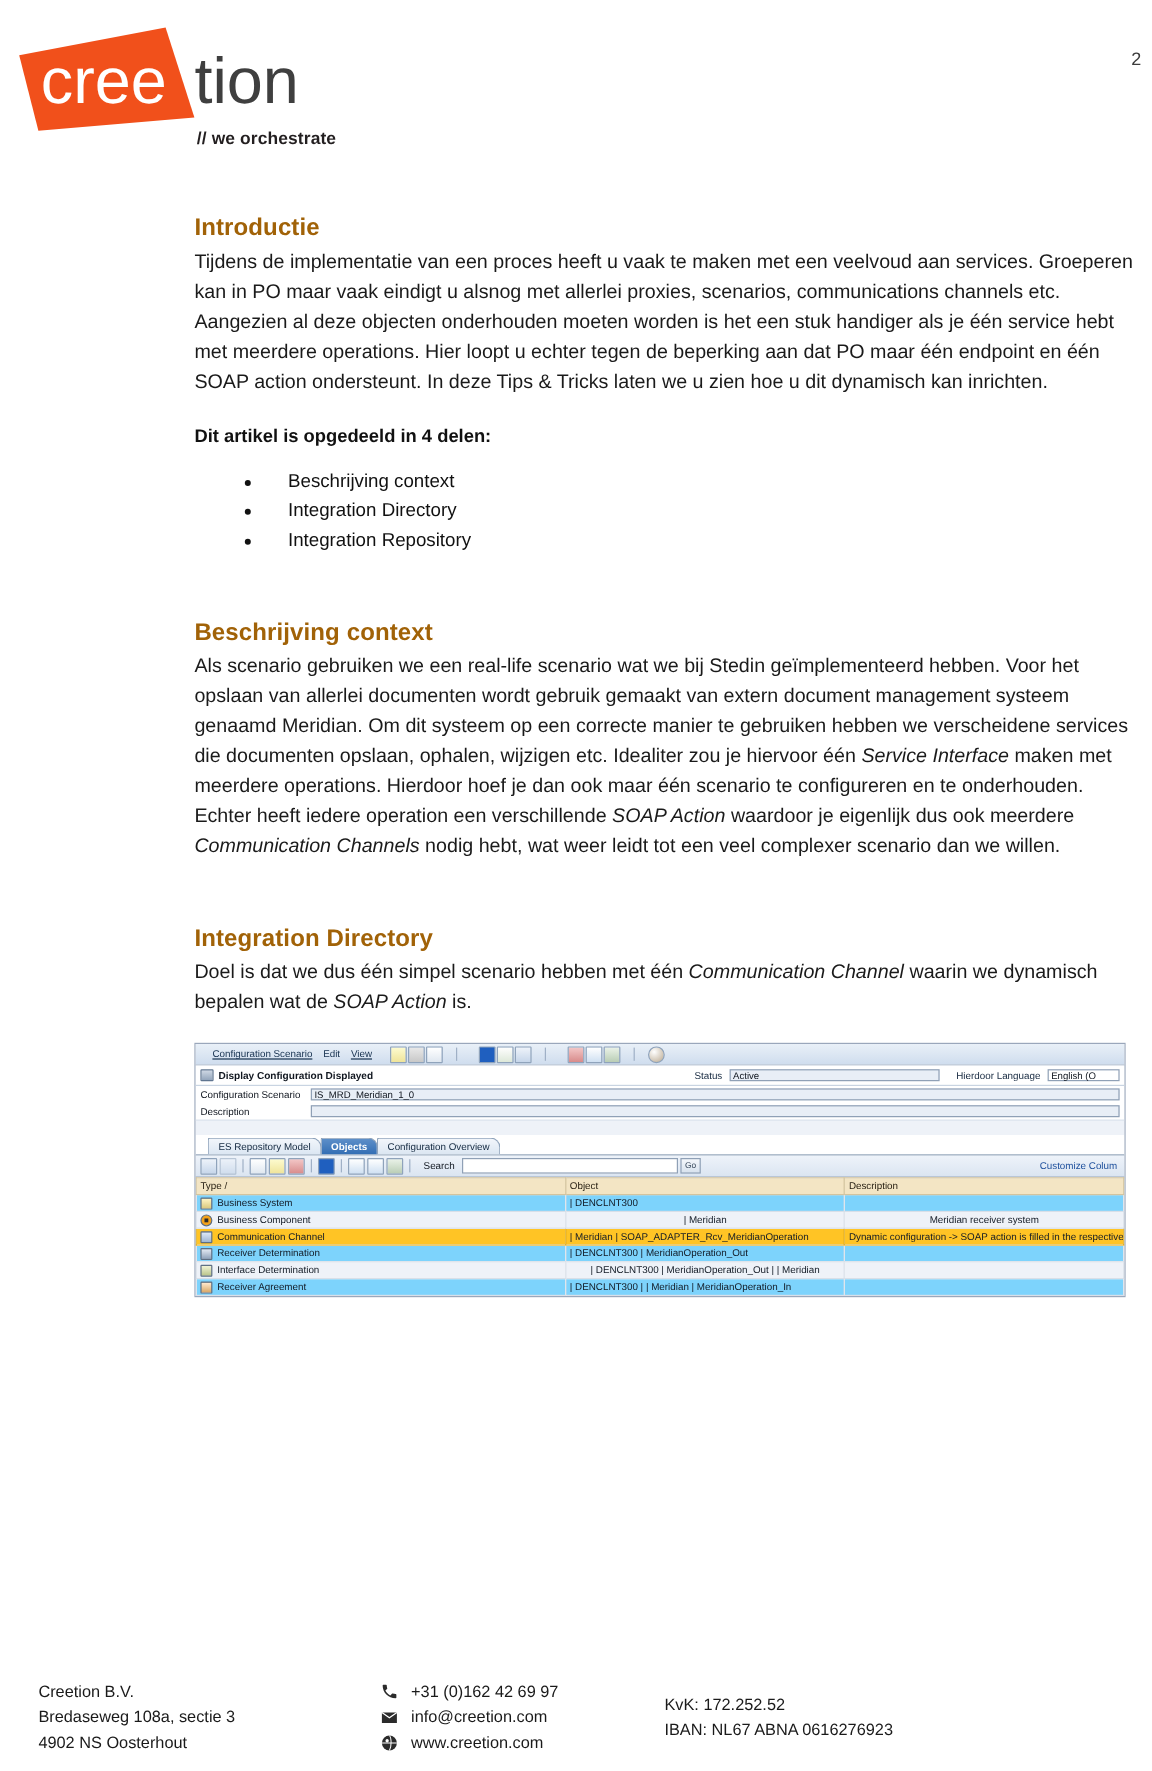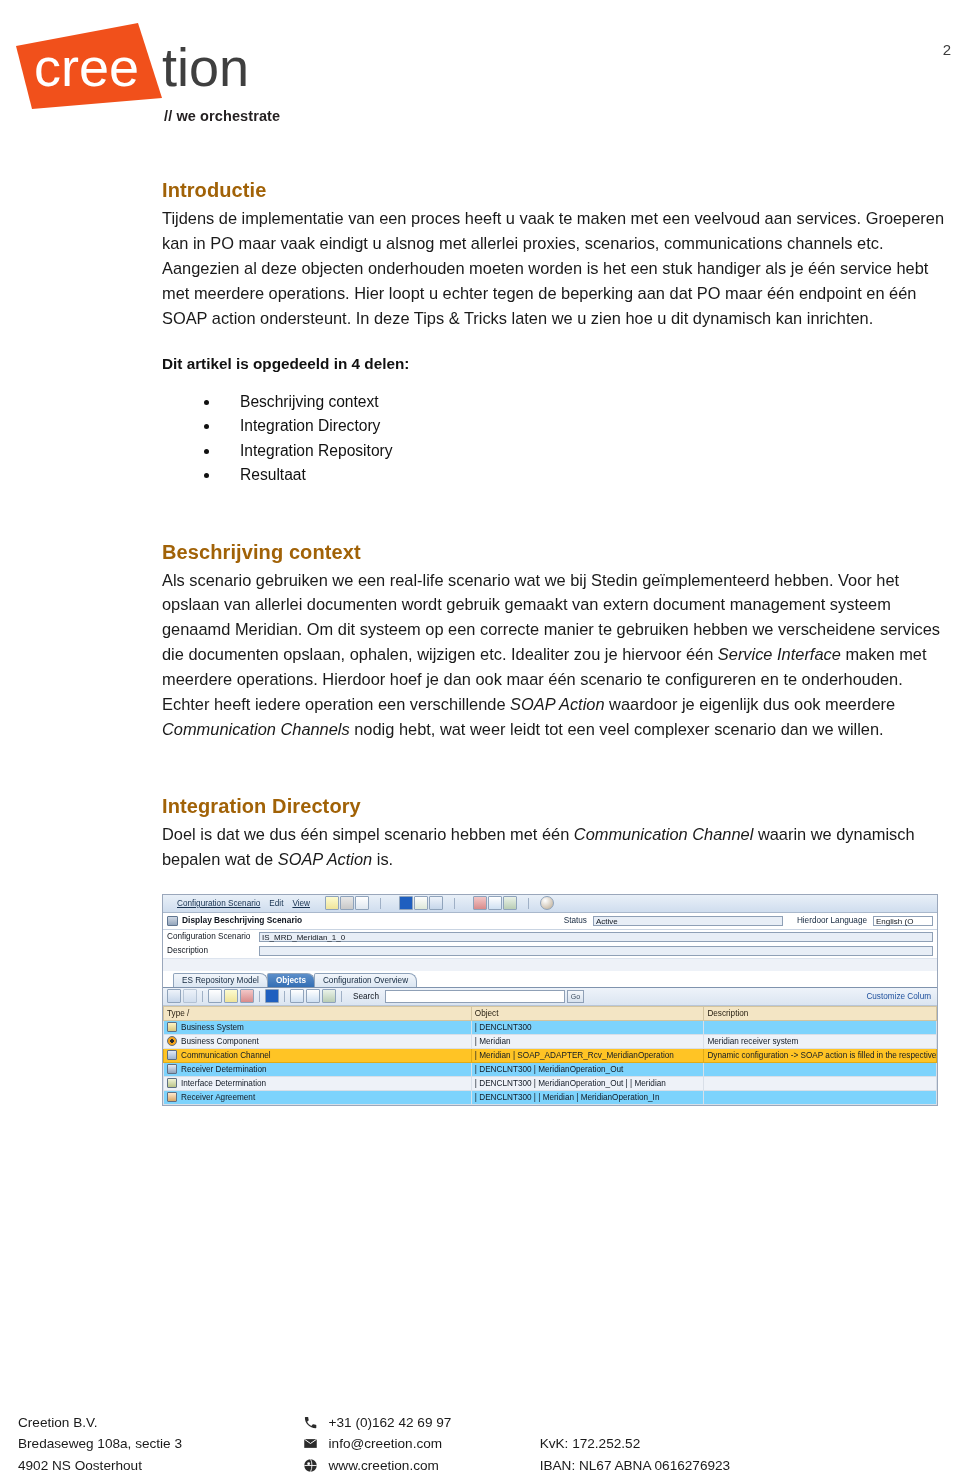--- a/index.html
+++ b/index.html
@@ -142,40 +142,40 @@
   table.sap-table th{
     background:#f3e5c4;border:1px solid #d3c49f;
     text-align:left;font-weight:normal;padding:1px 3px;height:11px;
     color:#2a2214;
   }
   table.sap-table td{
     border:1px solid #d8dfe8;padding:1px 3px;height:11px;
     background:#7dd3fc;color:#121a25;overflow:hidden;white-space:nowrap;
     text-overflow:clip;
   }
-  table.sap-table tr.alt td{background:#eef2f8;}
+  table.sap-table tr.alt td{background:#eef2f8;text-align:center;}
   table.sap-table tr.sel td{background:#ffc425;border-color:#e0ab18;}
   .ty{display:flex;align-items:center;gap:4px;}
   .ty-ic{
     width:8px;height:8px;flex:0 0 8px;border:1px solid #5e6f84;border-radius:1px;
     background:linear-gradient(#fdfdfd,#cfd8e3);
   }
   .ty-ic.bsys{background:linear-gradient(#fff4c4,#d9c87e);}
   .ty-ic.bcomp{border-radius:50%;background:radial-gradient(circle at 50% 50%,#2b2b2b 0 2px,#f3a21a 2px);}
   .ty-ic.cchan{background:linear-gradient(#dfe9f7,#9fb6d2);}
   .ty-ic.recdet{background:linear-gradient(#e4eaf3,#8fa2bb);}
   .ty-ic.ifdet{background:linear-gradient(#f0f3d6,#b9c489);}
   .ty-ic.recagr{background:linear-gradient(#ffe9cf,#d8a766);}
   .col-type{width:40%;}
   .col-obj{width:30%;}
   .col-desc{width:30%;}
   
   .footer{
-    position:absolute;left:0;bottom:0;width:761px;height:96px;
-    display:flex;align-items:flex-end;padding-top:6px;
+    position:absolute;left:14px;bottom:0;width:761px;height:96px;
+    display:flex;align-items:center;padding-top:6px;
     box-sizing:border-box;
   }
   .f-col{font-size:13.6px;line-height:1.58;color:#1a1a1a;}
   .f-col.addr{margin-left:18px;width:360px;}
   .f-col.contact{width:300px;}
   .f-col.legal{width:280px;}
   .f-line{display:flex;align-items:center;gap:0;}
   .f-ico{
     width:26px;flex:0 0 26px;display:flex;align-items:center;
     justify-content:flex-start;color:#2b2b2b;
@@ -200,21 +200,20 @@
 <div class="content">
 
   <div class="col intro-block">
     <h2 class="section">Introductie</h2>
     <p class="body">Tijdens de implementatie van een proces heeft u vaak te maken met een veelvoud aan services. Groeperen kan in PO maar vaak eindigt u alsnog met allerlei proxies, scenarios, communications channels etc. Aangezien al deze objecten onderhouden moeten worden is het een stuk handiger als je één service hebt met meerdere operations. Hier loopt u echter tegen de beperking aan dat PO maar één endpoint en één SOAP action ondersteunt. In deze Tips &amp; Tricks laten we u zien hoe u dit dynamisch kan inrichten.</p>
     <p class="lead">Dit artikel is opgedeeld in 4 delen:</p>
     <ul class="parts">
       <li>Beschrijving context</li>
       <li>Integration Directory</li>
       <li>Integration Repository</li>
-      <li>Resultaat</li>
     </ul>
   </div>
 
   <div class="col">
     <h2 class="section gap">Beschrijving context</h2>
     <p class="body"><span>Als scenario gebruiken we een real-life scenario wat we bij Stedin geïmplementeerd hebben. Voor het opslaan van allerlei documenten wordt gebruik gemaakt van extern document management systeem genaamd Meridian. Om dit systeem op een correcte manier te gebruiken hebben we verscheidene services die documenten opslaan, ophalen, wijzigen etc. Idealiter zou je hiervoor één </span><i>Service Interface</i><span> maken met meerdere operations. Hierdoor hoef je dan ook maar één scenario te configureren en te onderhouden. Echter heeft iedere operation een verschillende </span><i>SOAP Action</i><span> waardoor je eigenlijk dus ook meerdere </span><i>Communication Channels</i><span> nodig hebt, wat weer leidt tot een veel complexer scenario dan we willen.</span></p>
   </div>
 
   <div class="col">
     <h2 class="section gap">Integration Directory</h2>
@@ -245,24 +244,24 @@
         <div class="tbtn ic-red"></div>
         <div class="tbtn ic-win"></div>
         <div class="tbtn ic-doc"></div>
       </div>
       <div class="tb-sep"></div>
       <div class="tbtn ic-ball"></div>
     </div>
 
     <div class="sap-titlerow">
       <span class="mini-icon"></span>
-      <span class="ttl">Display Beschrijving Scenario</span>
+      <span class="ttl">Display Configuration Displayed</span>
       <span class="spacer-flex"></span>
       <span class="fld-lbl">Status</span>
-      <span class="fld-in" style="width:190px;">Active</span>
+      <span class="fld-in" style="width:175px;">Active</span>
       <span class="fld-lbl" style="margin-left:14px;">Hierdoor Language</span>
       <span class="fld-in" style="width:60px;background:#fff;">English (O</span>
     </div>
 
     <div class="sap-formrow">
       <span class="fl">Configuration Scenario</span>
       <span class="fld-in fi" style="background:#e8eef6;">IS_MRD_Meridian_1_0</span>
     </div>
     <div class="sap-formrow">
       <span class="fl">Description</span>

